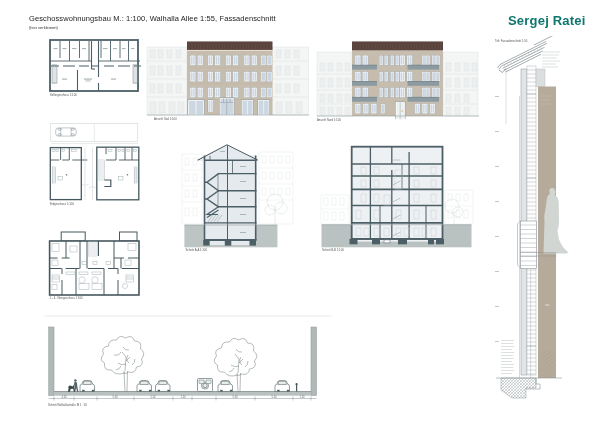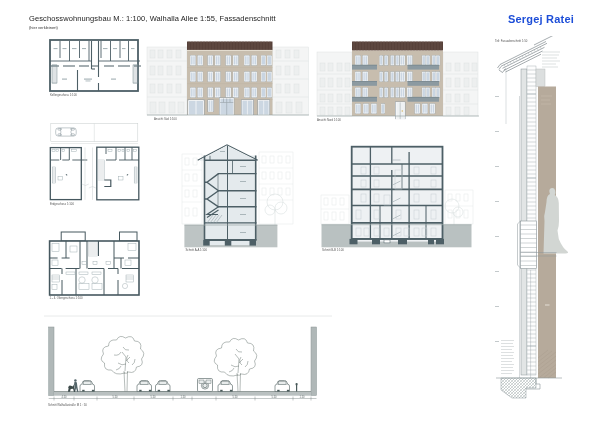--- a/index.html
+++ b/index.html
@@ -8,21 +8,21 @@
   .abs{position:absolute;}
   svg{display:block;}
 </style>
 </head>
 <body>
 
 <div class="abs" style="left:29px;top:13.5px;font-size:7.5px;color:#1c1c1c;letter-spacing:0.1px;">Geschosswohnungsbau M.: 1:100, Walhalla Allee 1:55, Fassadenschnitt</div>
 
 <div class="abs" style="left:29px;top:25px;font-size:4px;color:#333;">(hier verkleinert)</div>
 
-<div class="abs" style="left:508px;top:13px;font-size:11px;font-weight:bold;color:#1d4ed8;letter-spacing:0.2px;">Sergej Ratei</div>
+<div class="abs" style="left:508px;top:13px;font-size:13px;font-weight:bold;color:#0f766e;letter-spacing:0.2px;">Sergej Ratei</div>
 
 <svg class="abs" style="left:49px;top:39px" width="92" height="60" viewBox="0 0 92 60">
 
   <rect x="1" y="1" width="88" height="51" fill="#ffffff" stroke="#4d5f66" stroke-width="1.8"></rect>
 
   <g stroke="#4d5f66" stroke-width="0.9" fill="none">
     <line x1="1" y1="22" x2="42.5" y2="22"></line>
     <line x1="49.5" y1="22" x2="91" y2="22"></line>
     <line x1="11" y1="2" x2="11" y2="19"></line>
     <line x1="20.5" y1="2" x2="20.5" y2="22"></line>

